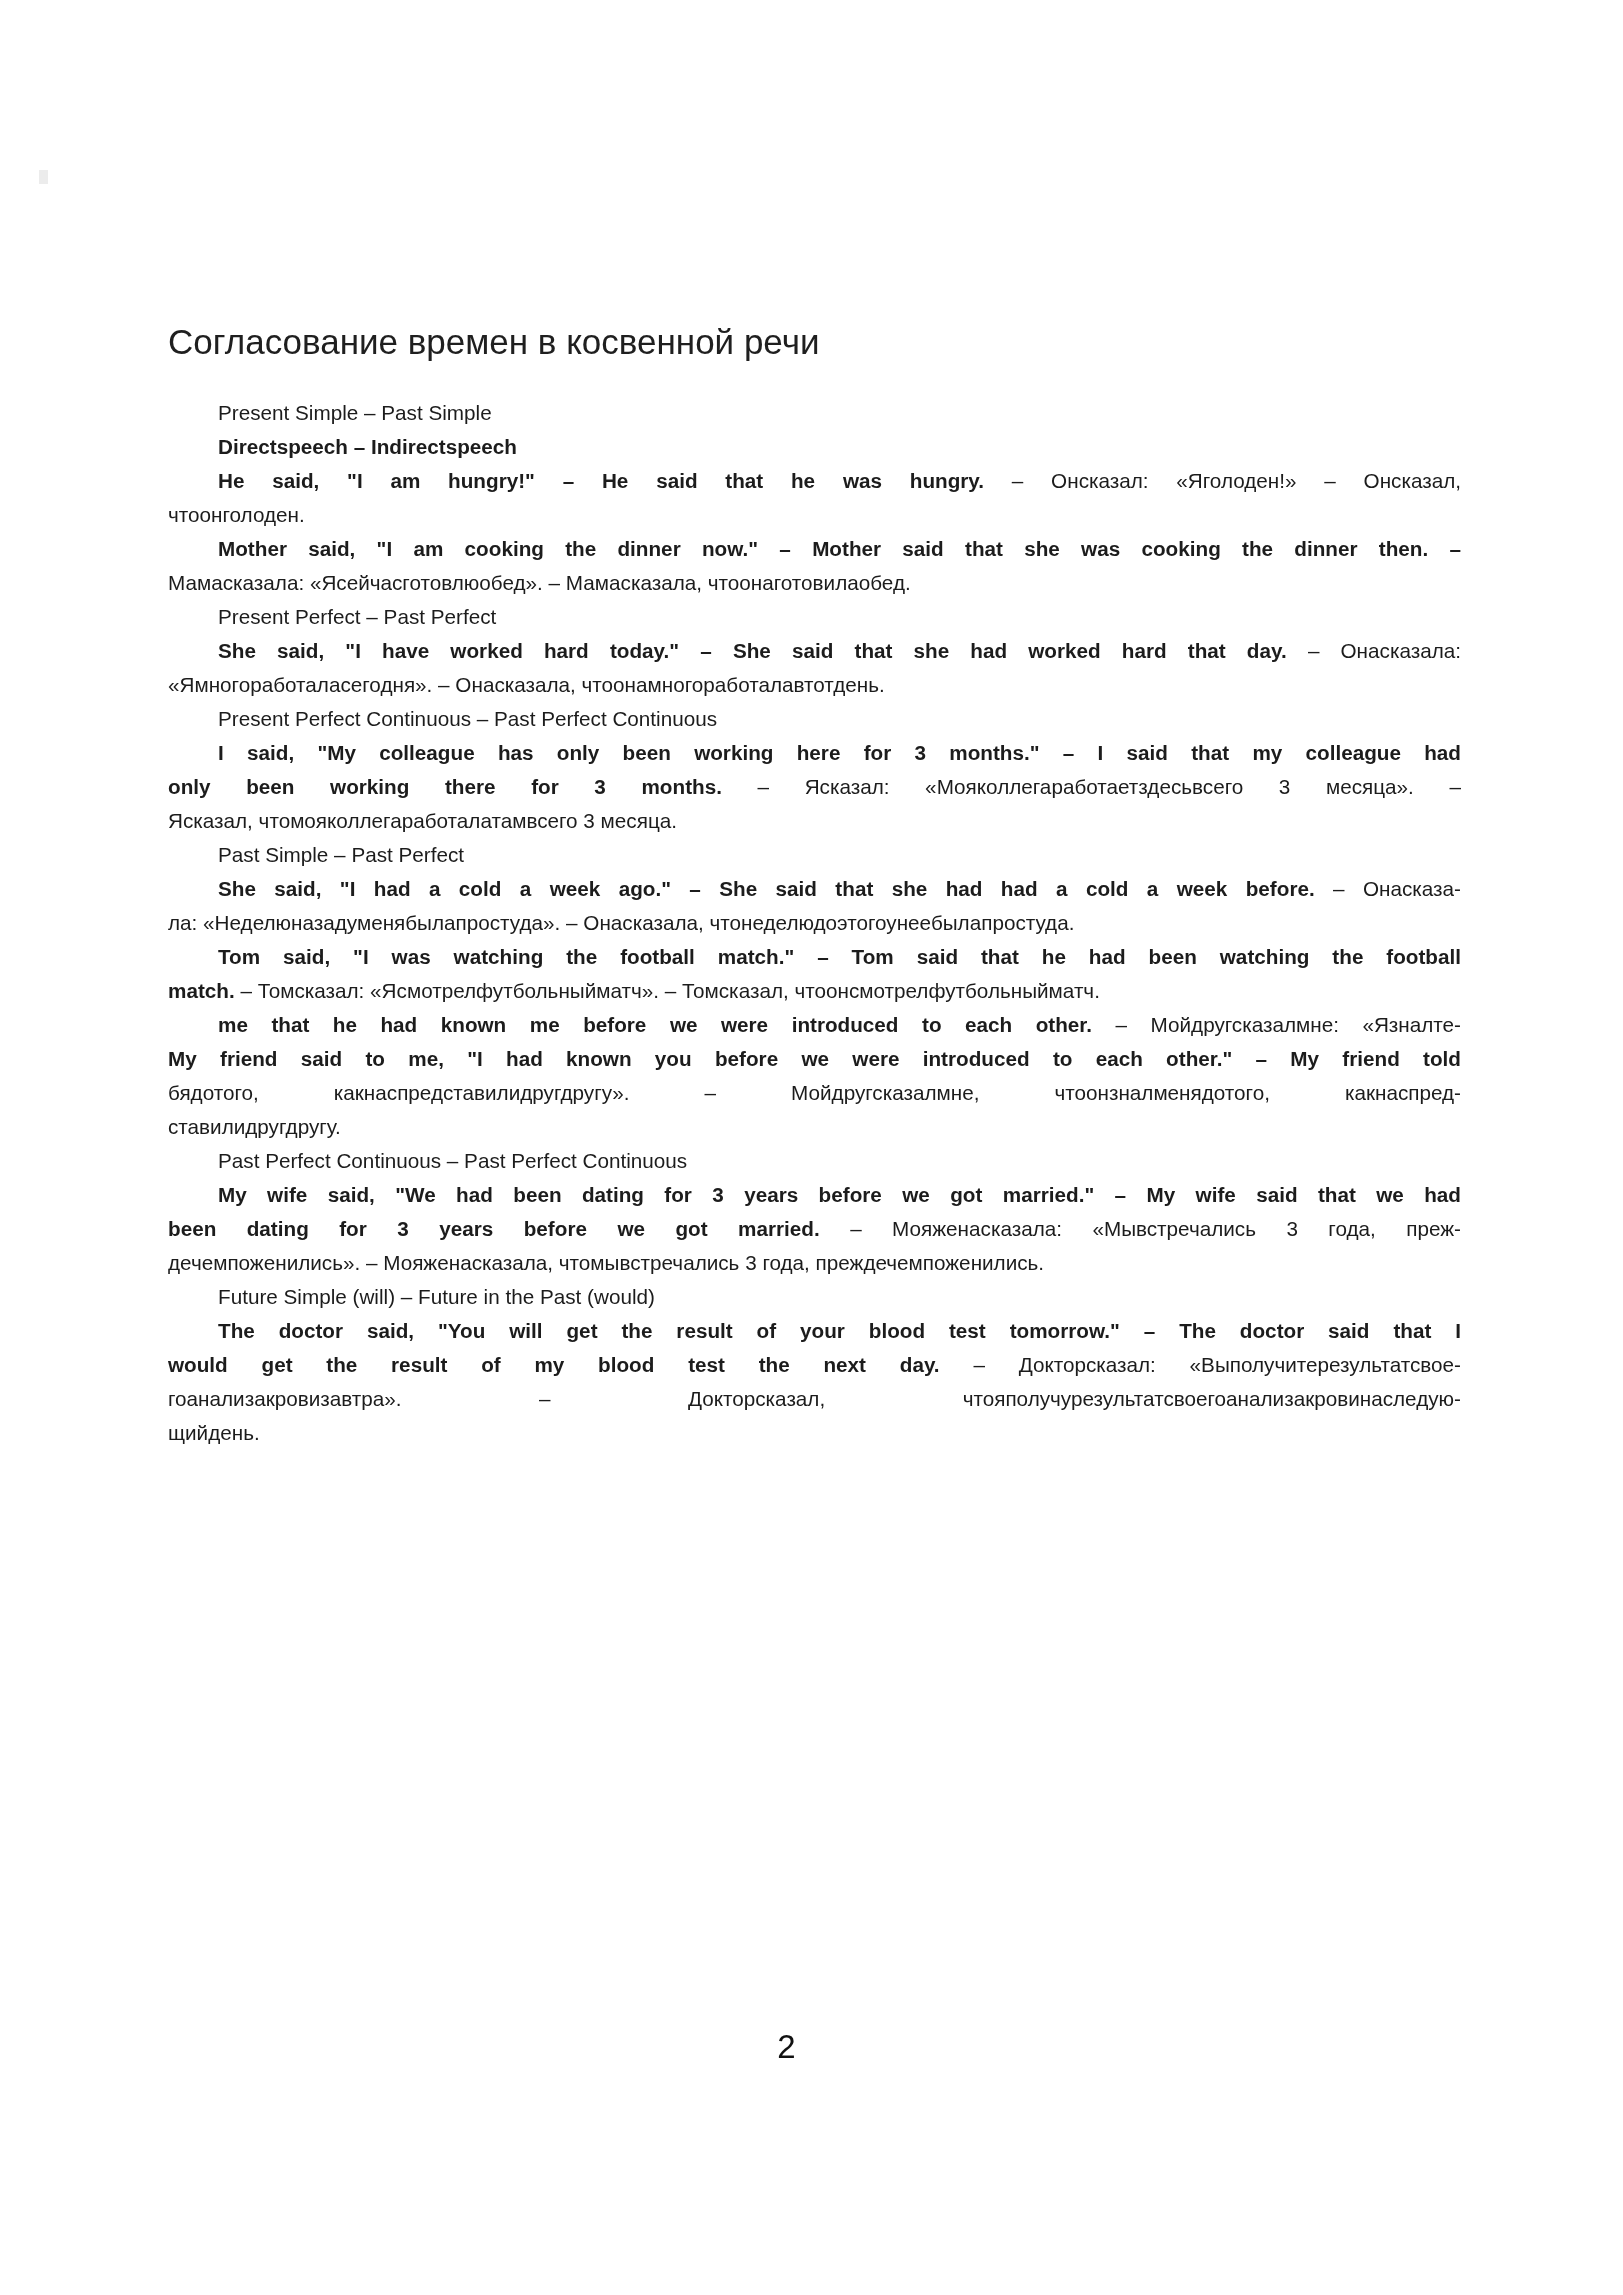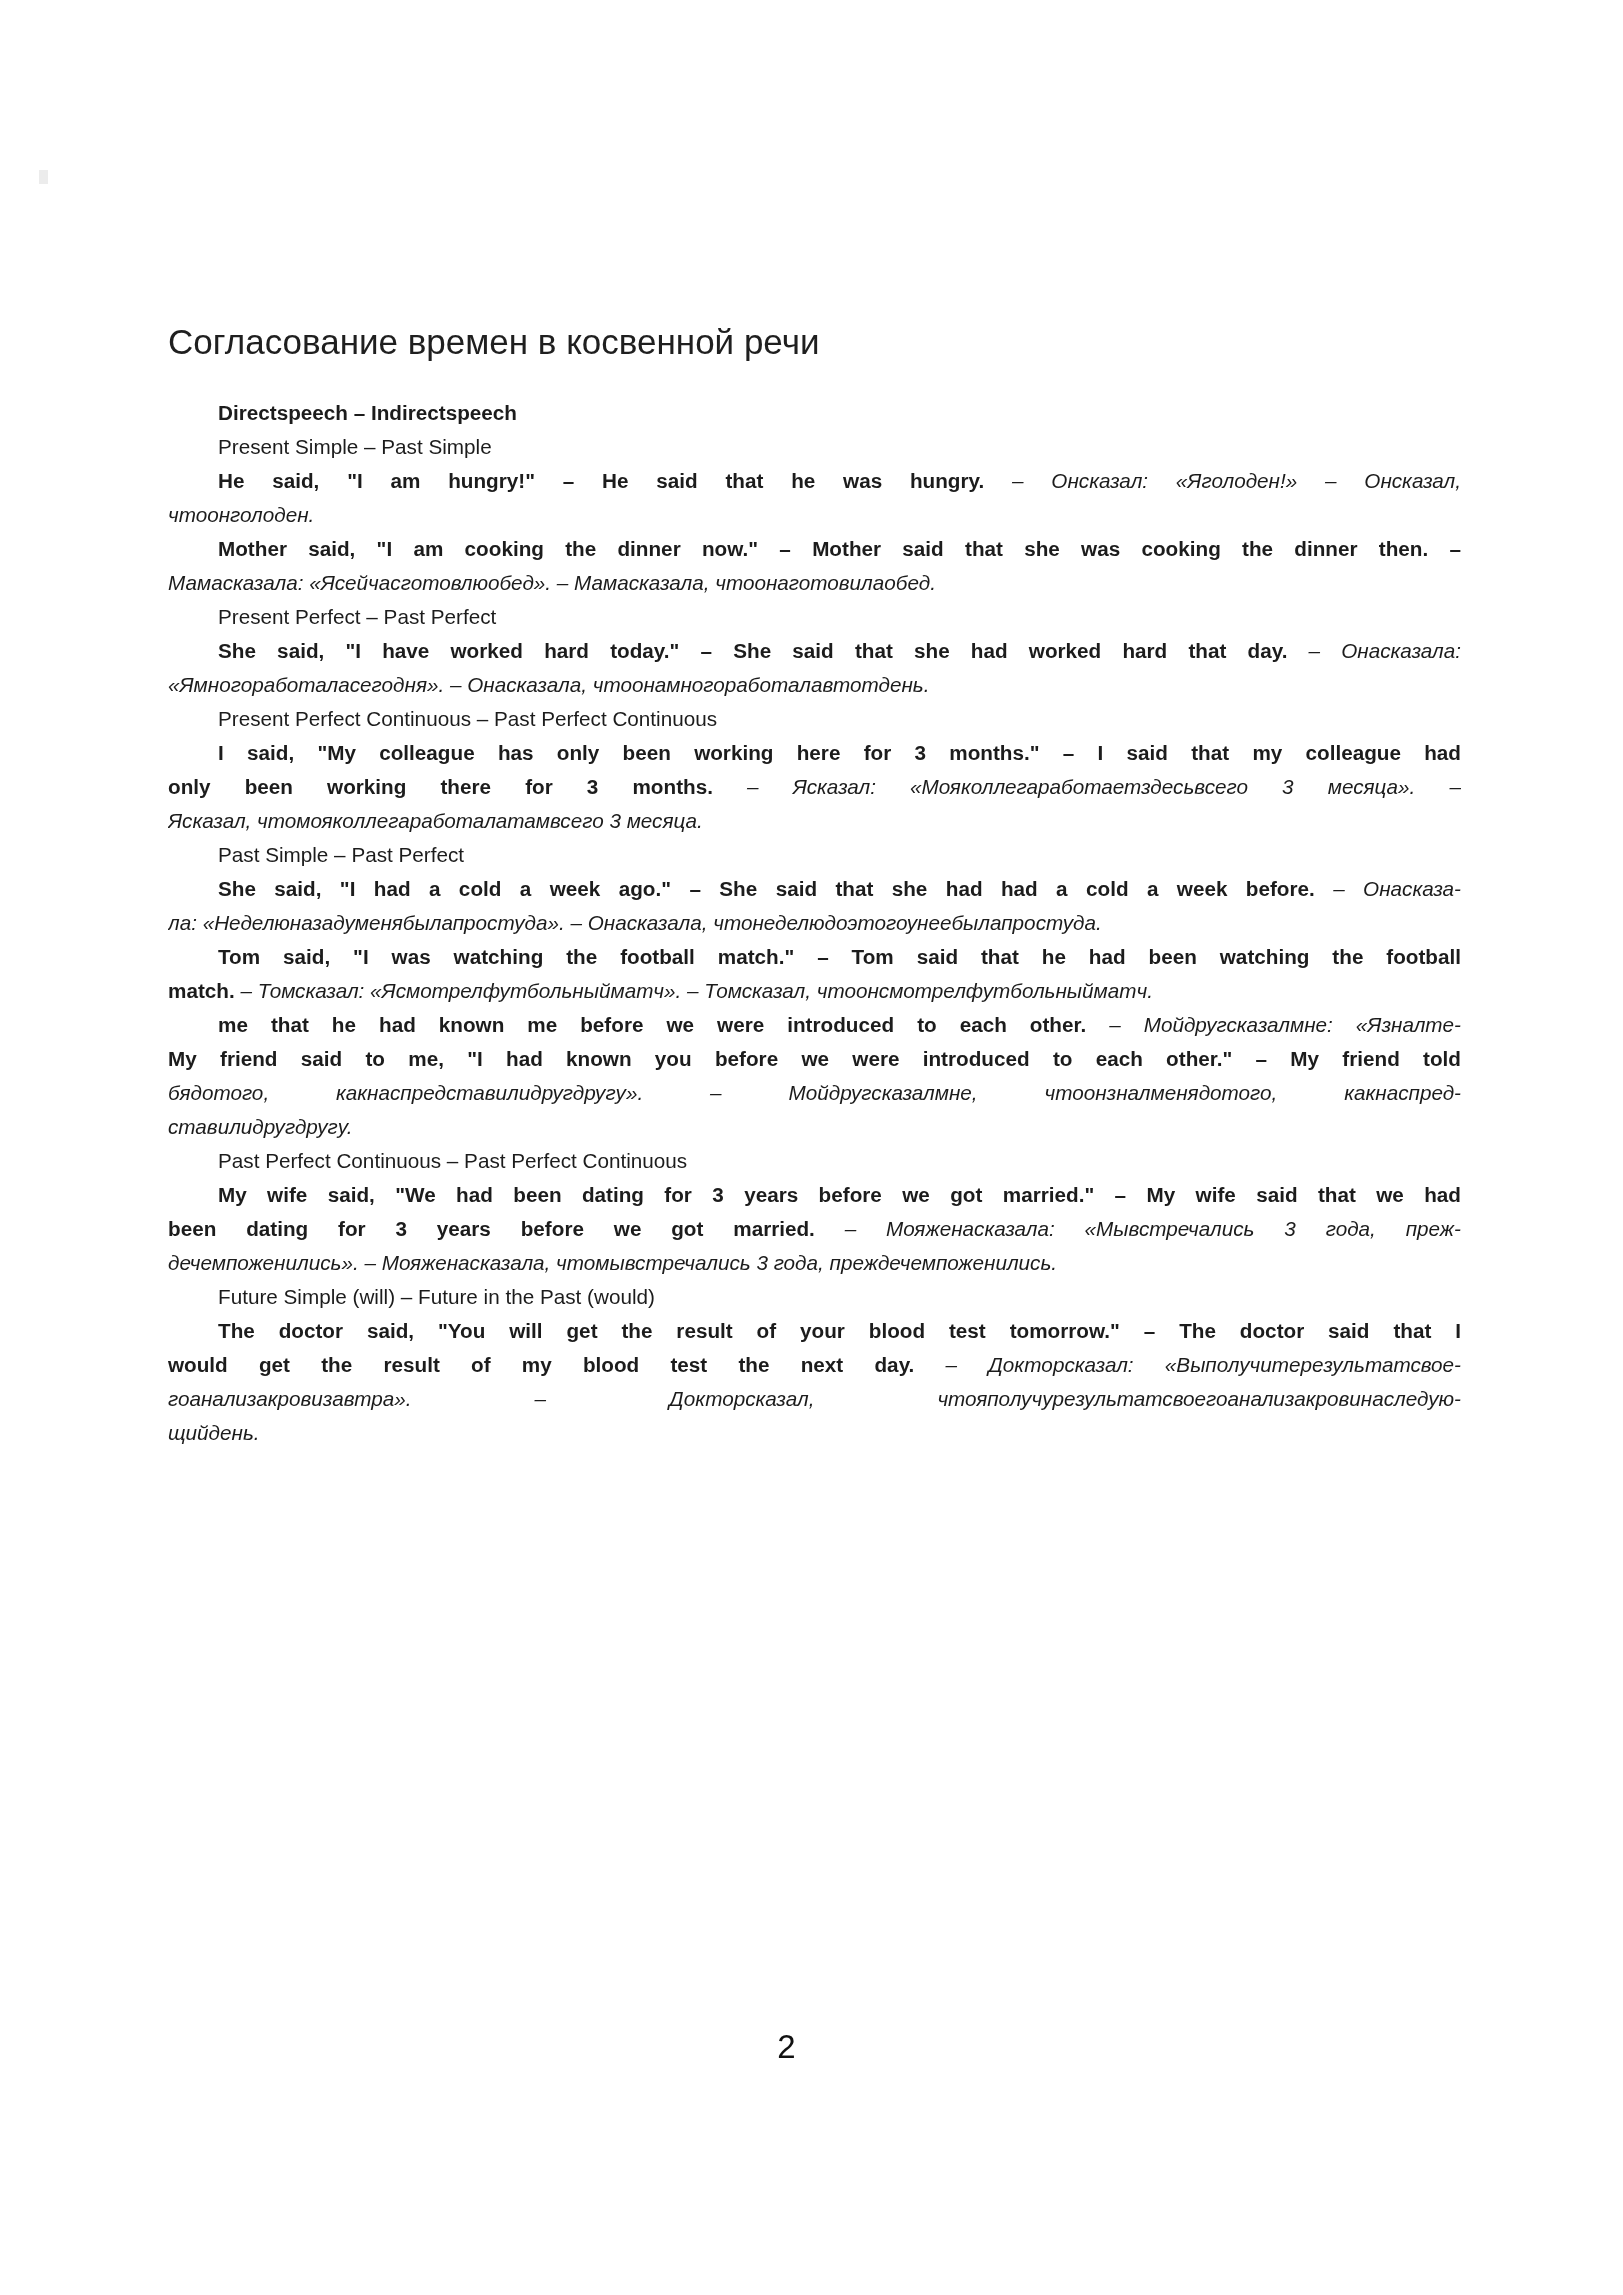--- a/index.html
+++ b/index.html
@@ -49,44 +49,44 @@
     text-align: left;
   }
   .line.j {
     text-align: justify;
     text-align-last: justify;
   }
   .para .line:first-child {
     text-indent: 50px;
   }
   .seg.b { font-weight: bold; }
-  .seg.i { font-style: italic; }
+  .seg.i { }
   .seg.r { font-weight: normal; font-style: normal; }
   .page-number {
     position: absolute;
     left: 0;
     top: 2028px;
     width: 1573px;
     text-align: center;
     font-size: 33px;
     color: #111111;
   }
 </style>
 </head>
 <body>
 
 <div class="page">
   <div class="scan-artifact"></div>
   <h1 class="doc-title">Согласование времен в косвенной речи</h1>
   <div class="doc-body">
       <div class="para">
-        <div class="line"><span class="seg b">Directspeech – Indirectspeech</span></div>
+        <div class="line"><span class="seg r">Present Simple – Past Simple</span></div>
       </div>
       <div class="para">
-        <div class="line"><span class="seg r">Present Simple – Past Simple</span></div>
+        <div class="line"><span class="seg b">Directspeech – Indirectspeech</span></div>
       </div>
       <div class="para">
         <div class="line j"><span class="seg b">He said, "I am hungry!" – He said that he was hungry.</span><span class="seg i"> – Онсказал: «Яголоден!» – Онсказал,</span></div>
         <div class="line"><span class="seg i">чтоонголоден.</span></div>
       </div>
       <div class="para">
         <div class="line j"><span class="seg b">Mother said, "I am cooking the dinner now." – Mother said that she was cooking the dinner then. –</span></div>
         <div class="line"><span class="seg i">Мамасказала: «Ясейчасготовлюобед». – Мамасказала, чтоонаготовилаобед.</span></div>
       </div>
       <div class="para">

